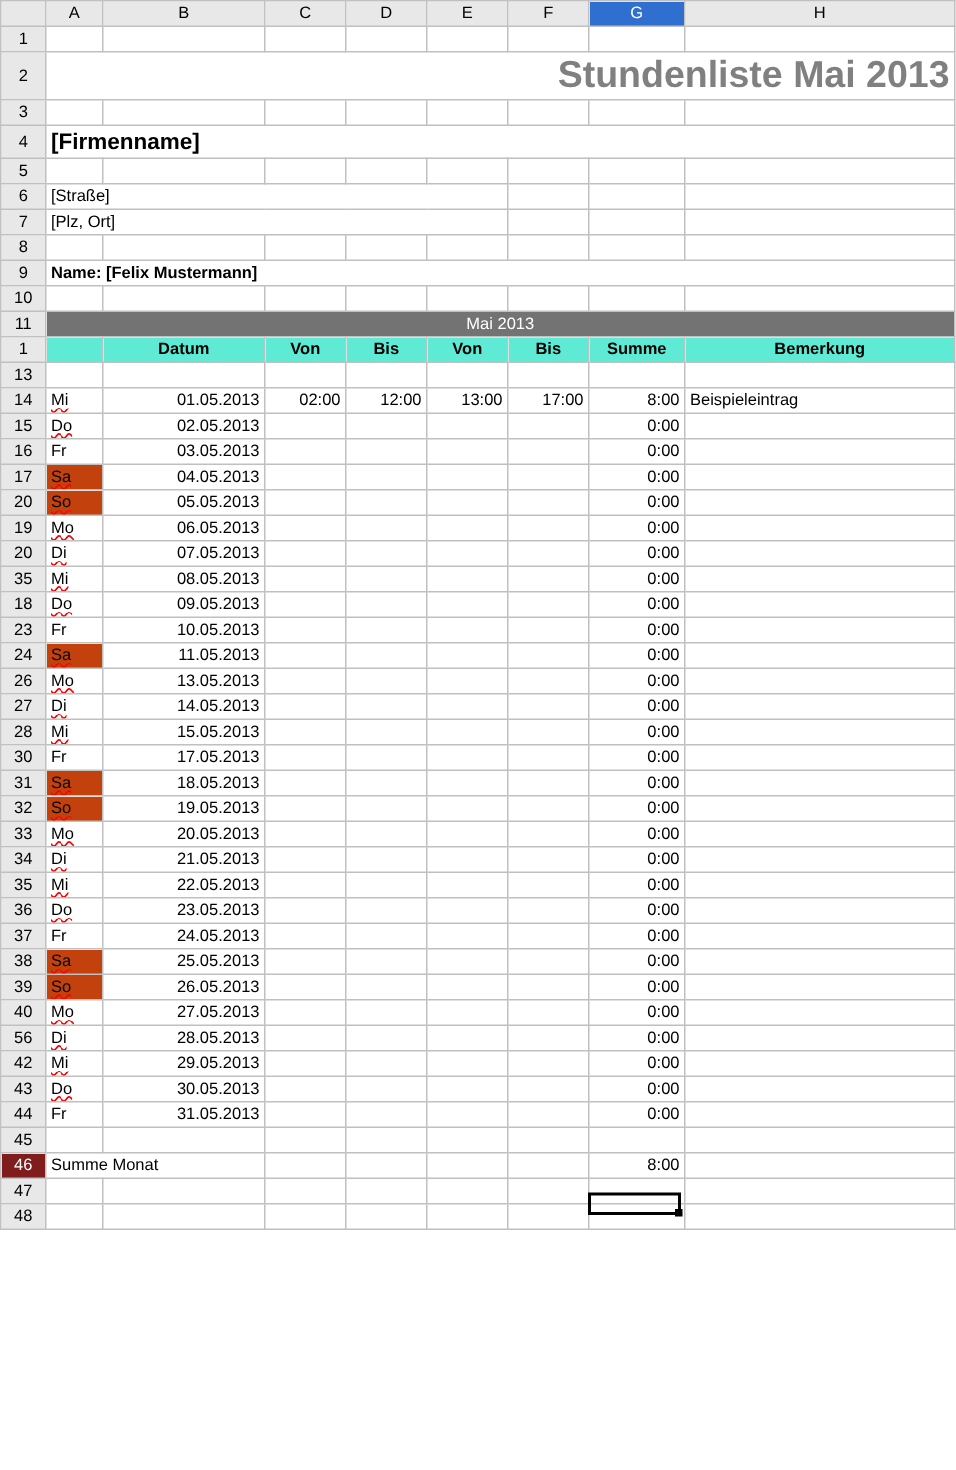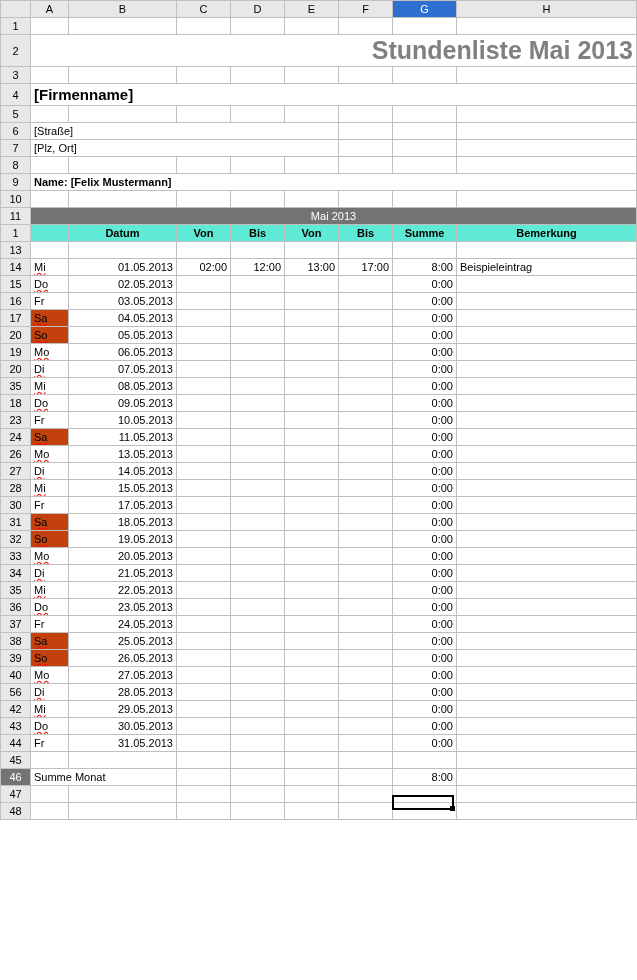--- a/index.html
+++ b/index.html
@@ -29,21 +29,21 @@
     text-align: center;
     font-size: 11px;
     color: #000;
     border: 1px solid #a0a0a0;
   }
   th.colhead.active {
     background: #2f6fcf;
     color: #fff;
   }
   th.rowhead.active {
-    background: #737373;
+    background: #7f1d1d;
     color: #fff;
     text-align: center;
   }
   th.rowhead { width: 30px; }
   .inner { padding: 1px 3px; display: block; }
   .title {
     font-size: 25px;
     font-weight: bold;
     color: #808080;
     text-align: right;

